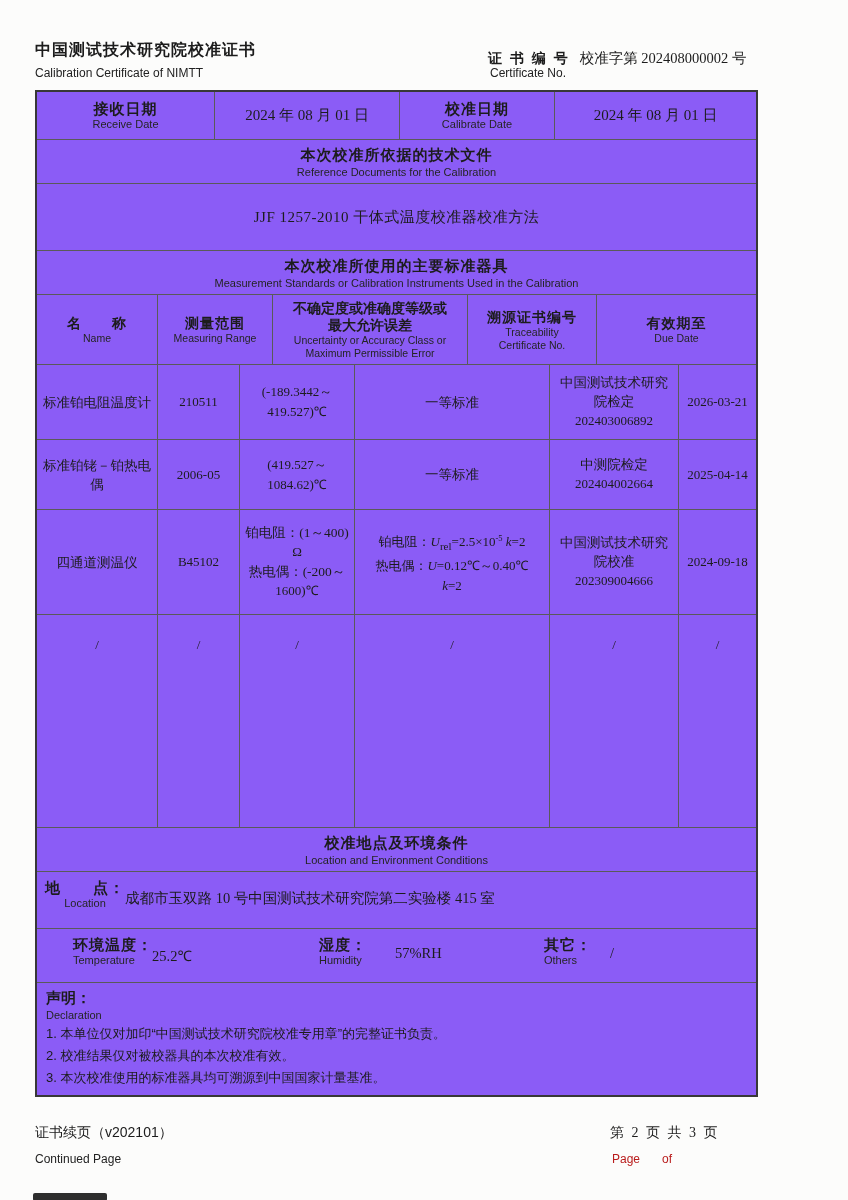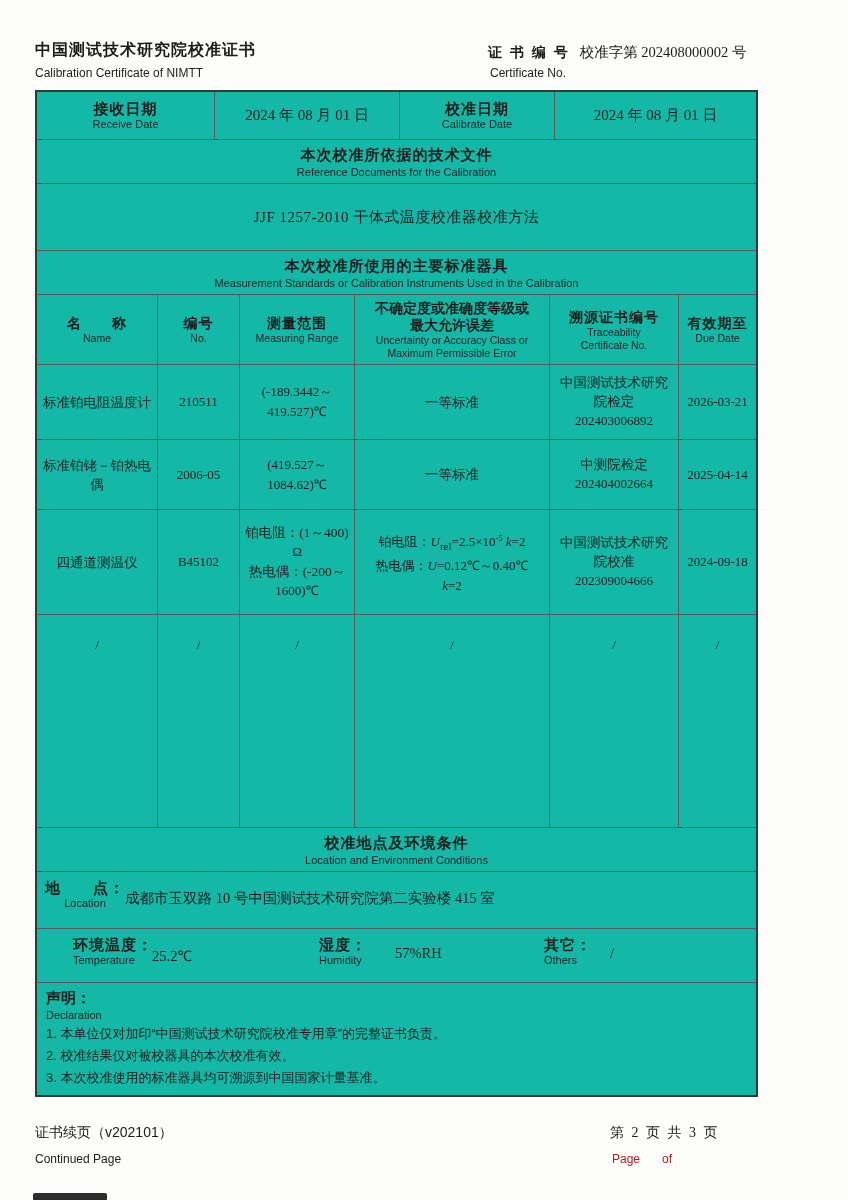--- a/index.html
+++ b/index.html
@@ -8,27 +8,27 @@
     position:relative; width:848px; height:1200px; margin:0 auto;
     background:#fcfcfb; color:#1c1c1c;
     font-family:"Liberation Sans", sans-serif;
     overflow:hidden;
   }
   .it { font-style:italic; font-family:"Liberation Serif", serif; }
 
   
   .hdr-title-cn { position:absolute; left:35px; top:40px; font-size:16px; font-weight:bold; letter-spacing:1px; }
   .hdr-title-en { position:absolute; left:35px; top:66px; font-size:12px; color:#222; }
-  .hdr-certno   { position:absolute; left:488px; top:42px; font-size:14px; }
+  .hdr-certno   { position:absolute; left:488px; top:48px; font-size:14px; }
   .hdr-certno .lbl { font-weight:bold; letter-spacing:2px; }
   .hdr-certno .val { font-family:"Liberation Serif", serif; margin-left:10px; font-size:14.5px; }
   .hdr-certno-en { position:absolute; left:490px; top:66px; font-size:12px; color:#222; }
 
   
-  .doc { position:absolute; left:35px; top:90px; width:723px; border:2px solid #383838; background:#14b8a6; }
+  .doc { position:absolute; left:35px; top:90px; width:723px; border:2px solid #383838; background:#8b5cf6; }
   .sec { border-top:1px solid #5a5a5a; }
   .sec:first-child { border-top:none; }
 
   .row-flex { display:flex; }
   .cellC { display:flex; flex-direction:column; justify-content:center; align-items:center; text-align:center; }
   .br { border-right:1px solid #5a5a5a; }
 
   
   .date-table { height:47px; }
   .dt-lab { width:178px; }
@@ -128,24 +128,20 @@
     <div class="sec sec-head">
       <div class="cn">本次校准所使用的主要标准器具</div>
       <div class="en">Measurement Standards or Calibration Instruments Used in the Calibration</div>
     </div>
 
     <div class="std-hrow">
       <div class="cellC c1 br">
         <div class="hcn">名　　称</div>
         <div class="hen">Name</div>
       </div>
-      <div class="cellC c2 br">
-        <div class="hcn">编号</div>
-        <div class="hen">No.</div>
-      </div>
       <div class="cellC c3 br">
         <div class="hcn">测量范围</div>
         <div class="hen">Measuring Range</div>
       </div>
       <div class="cellC c4 br">
         <div class="hcn tight">不确定度或准确度等级或</div>
         <div class="hcn tight">最大允许误差</div>
         <div class="hen">Uncertainty or Accuracy Class or</div>
         <div class="hen">Maximum Permissible Error</div>
       </div>

